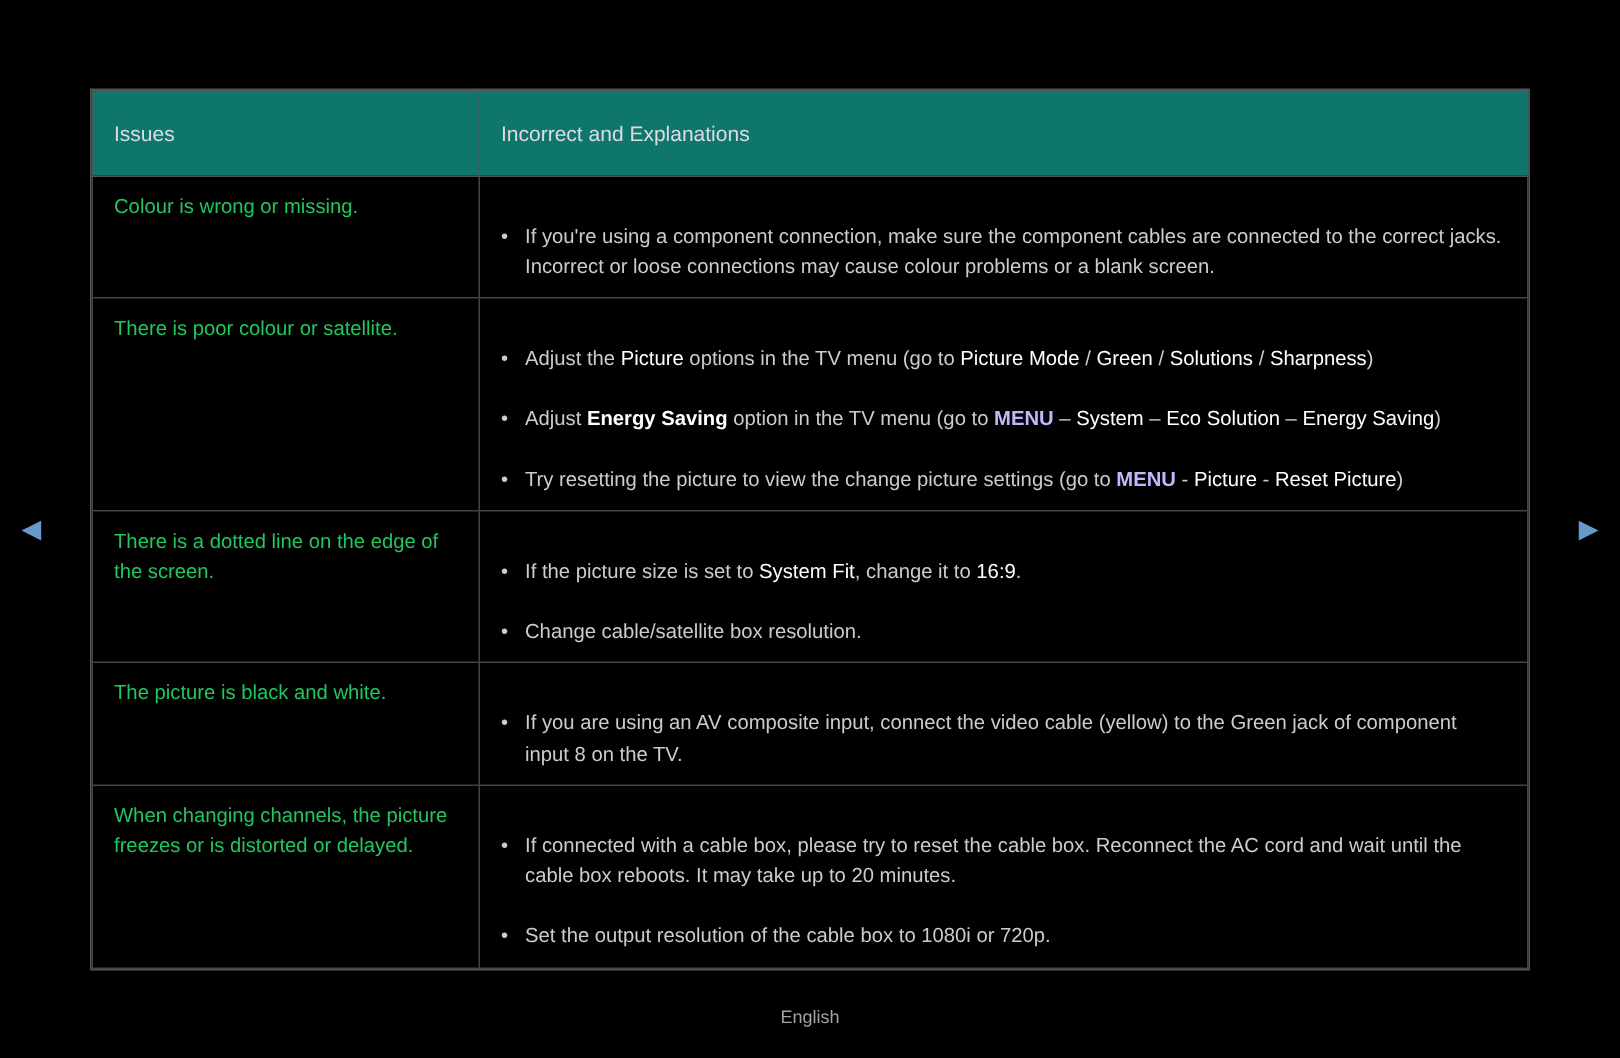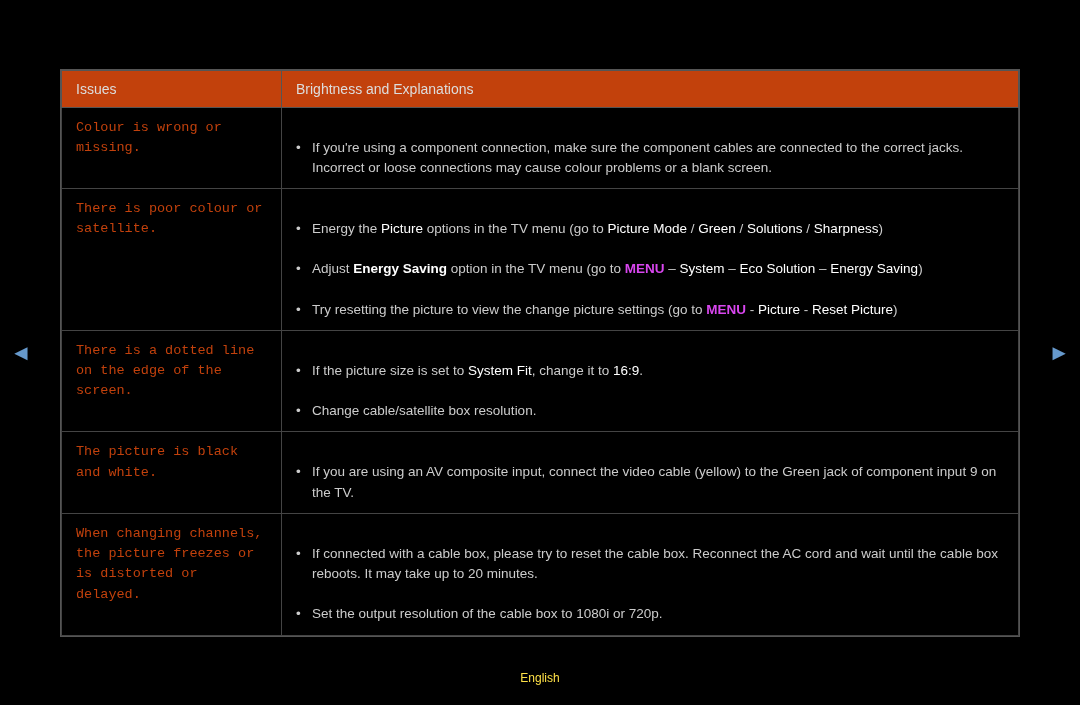--- a/index.html
+++ b/index.html
@@ -30,55 +30,54 @@
       border-collapse: collapse;
       position: relative;
     }
 
     table {
       width: 100%;
       border-collapse: collapse;
     }
 
     thead tr th {
-      background-color: #c2410c;
+      background-color: #0f766e;
       color: #ddd;
       font-weight: normal;
-      padding: 10px 14px;
+      padding: 20px 14px;
       text-align: left;
       border: 1px solid #555;
       font-size: 14px;
     }
 
     tbody tr td {
       padding: 10px 14px;
       vertical-align: top;
       border: 1px solid #444;
       color: #ccc;
       font-size: 13.5px;
       line-height: 1.5;
     }
 
     tbody tr td:first-child {
-      width: 220px;
-      color: #c2410c;
-      font-family: Liberation Mono, monospace;
+      width: 258px;
+      color: #22c55e;
     }
 
     tbody tr td:last-child {
       color: #ccc;
     }
 
     .highlight-blue {
       color: #ffffff;
       font-weight: normal;
     }
 
     .highlight-bold {
-      color: #d946ef;
+      color: #c4b5fd;
       font-weight: bold;
     }
 
     ul {
       list-style: none;
       padding: 0;
       margin: 0;
     }
 
     ul li {
@@ -117,73 +116,73 @@
       color: #6699cc;
       font-size: 22px;
       cursor: pointer;
     }
 
     .footer-text {
       position: absolute;
       bottom: 20px;
       left: 50%;
       transform: translateX(-50%);
-      color: #fde047;
+      color: #a3a3a3;
       font-size: 12px;
     }
   </style>
 </head>
 <body>
 
 <div class="page-container">
 
   <span class="nav-arrow-left">◄</span>
   <span class="nav-arrow-right">►</span>
 
   <div class="table-wrapper">
     <table>
       <thead>
         <tr>
           <th>Issues</th>
-          <th>Brightness and Explanations</th>
+          <th>Incorrect and Explanations</th>
         </tr>
       </thead>
       <tbody id="table-body">
       <tr>
             <td>Colour is wrong or missing.</td>
             <td>
               <ul>
                 <li>If you're using a component connection, make sure the component cables are connected to the correct jacks. Incorrect or loose connections may cause colour problems or a blank screen.</li>
               </ul>
             </td>
           </tr>
           <tr>
             <td>There is poor colour or satellite.</td>
             <td>
               <ul>
-                <li><span>Energy the </span><span class="highlight-blue">Picture</span><span> options in the TV menu (go to </span><span class="highlight-blue">Picture Mode</span><span> / </span><span class="highlight-blue">Green</span><span> / </span><span class="highlight-blue">Solutions</span><span> / </span><span class="highlight-blue">Sharpness</span><span>)</span></li>
+                <li><span>Adjust the </span><span class="highlight-blue">Picture</span><span> options in the TV menu (go to </span><span class="highlight-blue">Picture Mode</span><span> / </span><span class="highlight-blue">Green</span><span> / </span><span class="highlight-blue">Solutions</span><span> / </span><span class="highlight-blue">Sharpness</span><span>)</span></li>
                 <li><span>Adjust </span><span class="highlight-blue" style="font-weight: bold;">Energy Saving</span><span> option in the TV menu (go to </span><span class="highlight-bold">MENU</span><span> – </span><span class="highlight-blue">System</span><span> – </span><span class="highlight-blue">Eco Solution</span><span> – </span><span class="highlight-blue">Energy Saving</span><span>)</span></li>
                 <li><span>Try resetting the picture to view the change picture settings (go to </span><span class="highlight-bold">MENU</span><span> - </span><span class="highlight-blue">Picture</span><span> - </span><span class="highlight-blue">Reset Picture</span><span>)</span></li>
               </ul>
             </td>
           </tr>
           <tr>
             <td>There is a dotted line on the edge of the screen.</td>
             <td>
               <ul>
                 <li><span>If the picture size is set to </span><span class="highlight-blue">System Fit</span><span>, change it to </span><span class="highlight-blue">16:9</span><span>.</span></li>
                 <li>Change cable/satellite box resolution.</li>
               </ul>
             </td>
           </tr>
           <tr>
             <td>The picture is black and white.</td>
             <td>
               <ul>
-                <li>If you are using an AV composite input, connect the video cable (yellow) to the Green jack of component input 9 on the TV.</li>
+                <li>If you are using an AV composite input, connect the video cable (yellow) to the Green jack of component input 8 on the TV.</li>
               </ul>
             </td>
           </tr>
           <tr>
             <td>When changing channels, the picture freezes or is distorted or delayed.</td>
             <td>
               <ul>
                 <li>If connected with a cable box, please try to reset the cable box. Reconnect the AC cord and wait until the cable box reboots. It may take up to 20 minutes.</li>
                 <li>Set the output resolution of the cable box to 1080i or 720p.</li>
               </ul>

